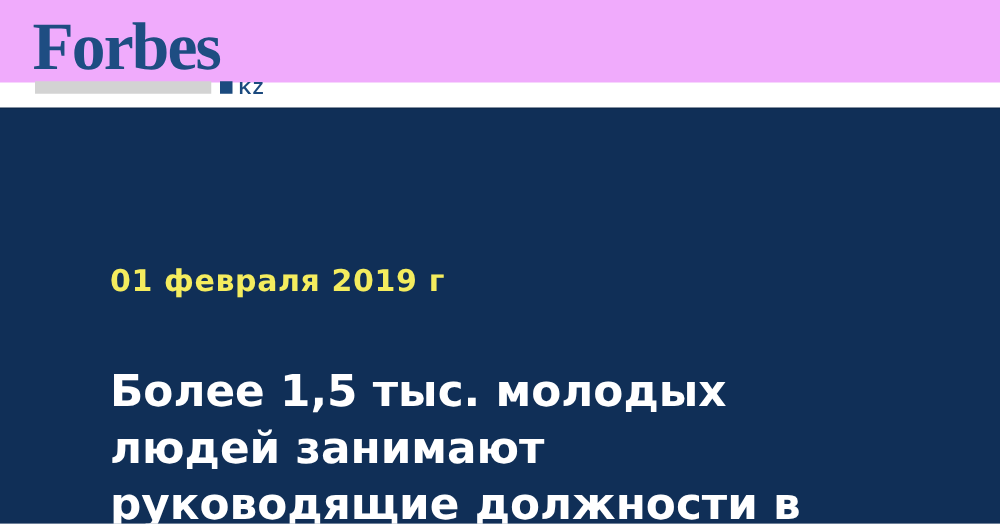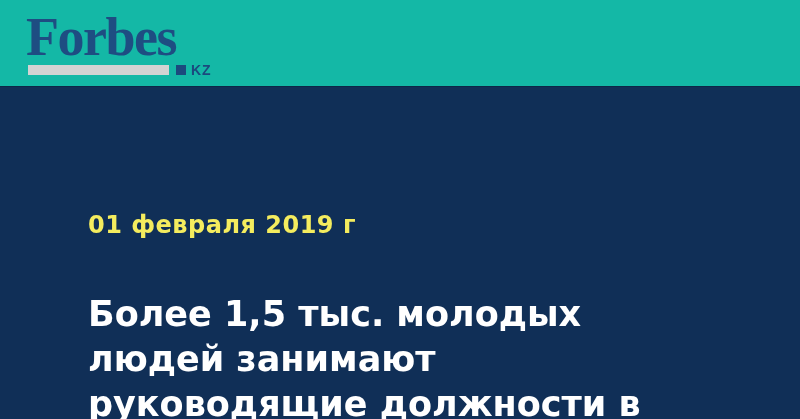--- a/index.html
+++ b/index.html
@@ -20,22 +20,22 @@
     height: 419px;
     background: #ffffff;
   }
 
   
   .masthead {
     position: absolute;
     left: 0;
     top: 0;
     width: 800px;
-    height: 87px;
-    background: #14b8a6;
+    height: 66px;
+    background: #f0abfc;
     box-sizing: border-box;
   }
 
   .logo-block {
     position: absolute;
     left: 26px;
     top: 10px;
     width: 230px;
     height: 68px;
   }

